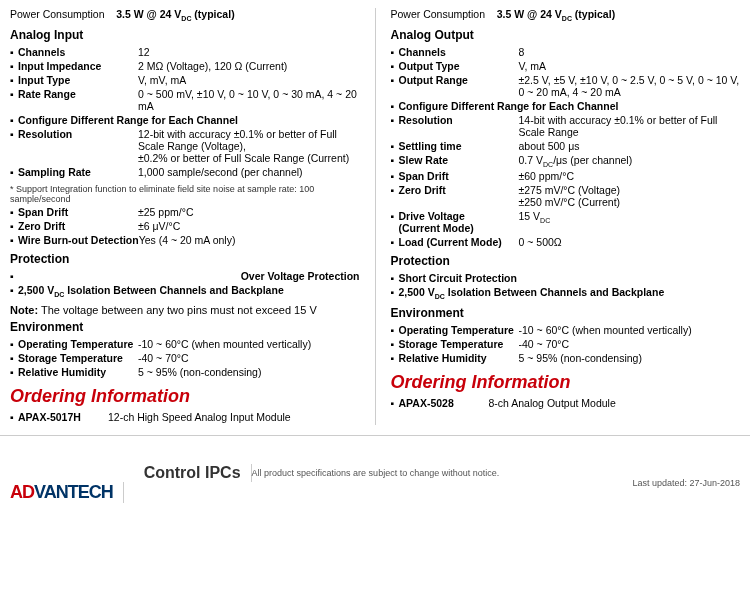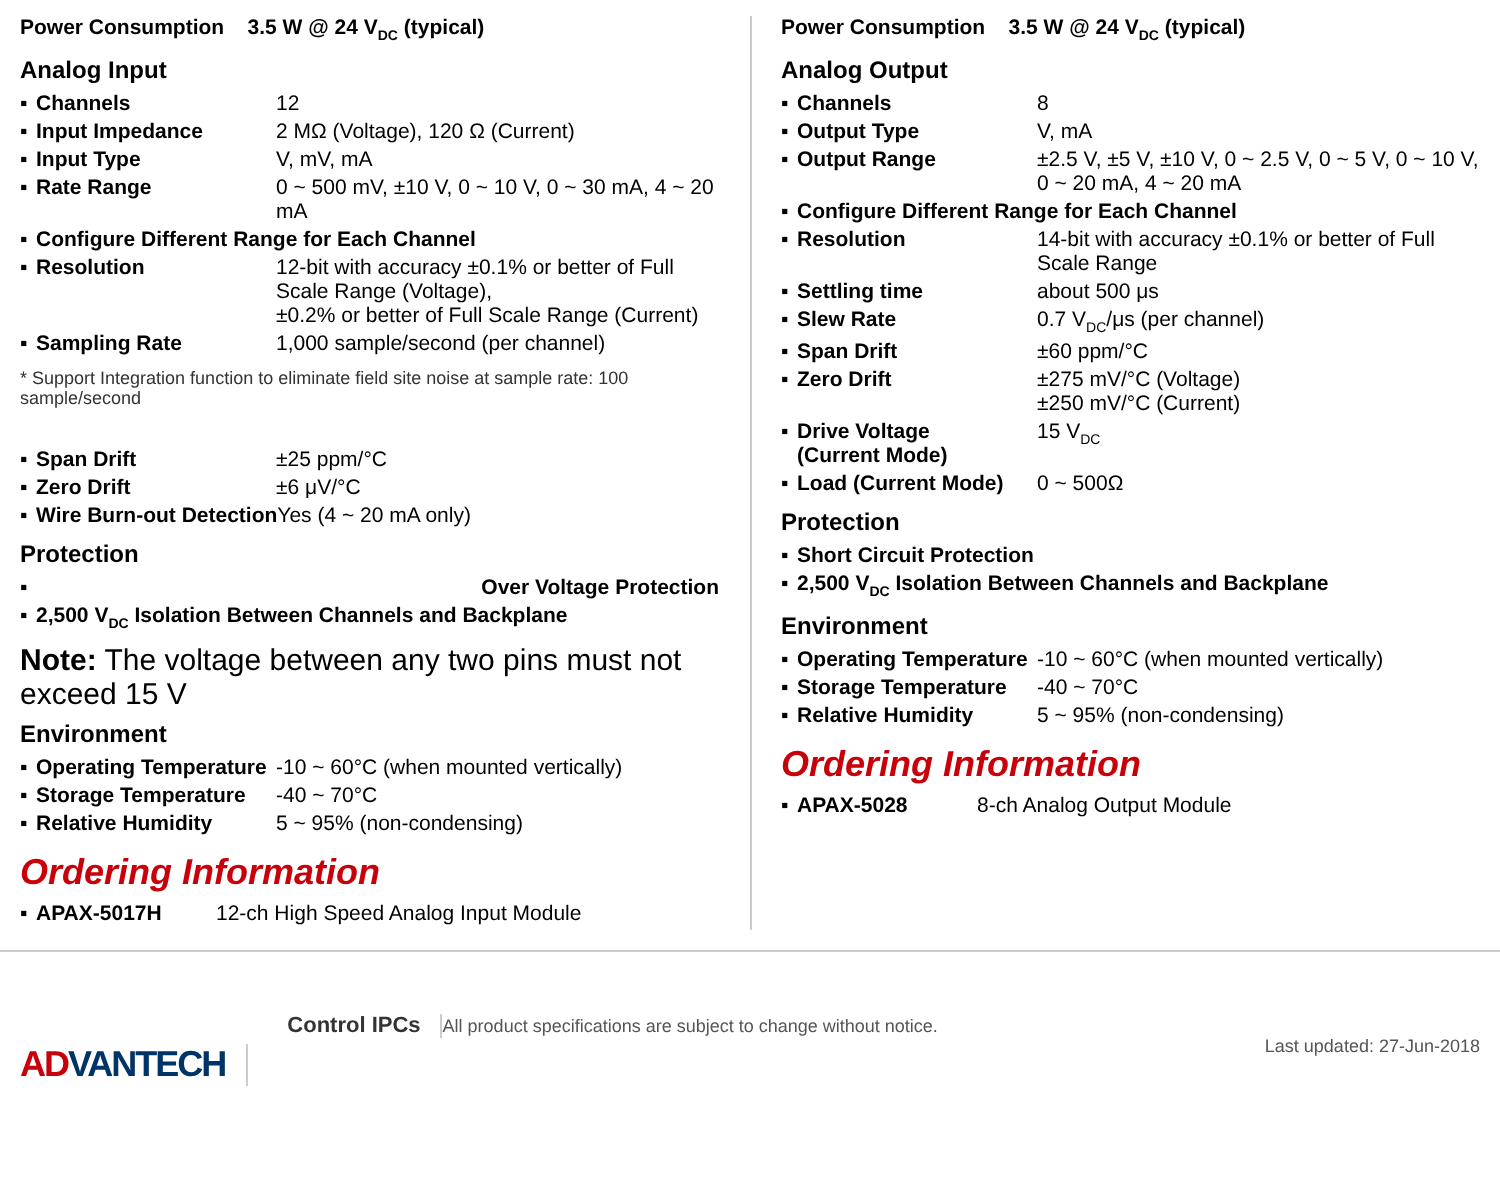--- a/index.html
+++ b/index.html
@@ -23,21 +23,21 @@
       font-size: 10.5px;
     }
 
     .power-consumption {
       font-weight: bold;
       margin-bottom: 6px;
       font-size: 10.5px;
     }
 
     .power-consumption span.label {
-      font-weight: bold;
+      font-weight: normal;
     }
 
     .section-title {
       font-weight: bold;
       font-size: 12px;
       margin-bottom: 4px;
       margin-top: 4px;
       border-bottom: none;
     }
 
@@ -64,32 +64,32 @@
       font-weight: bold;
       min-width: 120px;
       flex-shrink: 0;
     }
 
     .spec-value {
       flex: 1;
     }
 
     .note {
-      font-size: 15px;
+      font-size: 11px;
       margin-bottom: 0;
       padding-left: 0;
     }
 
     .note b {
       font-weight: bold;
     }
 
     .small-note {
       font-size: 9px;
-      margin-bottom: 20px;
+      margin-bottom: 2px;
       color: #333;
     }
 
     .ordering-title {
       font-size: 18px;
       font-weight: bold;
       color: #c8000a;
       font-style: italic;
       margin-top: 8px;
       margin-bottom: 4px;
@@ -130,21 +130,21 @@
     .footer-logo {
       display: flex;
       align-items: center;
       border-right: 1px solid #ccc;
       padding-right: 10px;
       margin-right: 10px;
       margin-top: 40px;
     }
 
     .footer-tagline {
-      font-size: 11px;
+      font-size: 16px;
       color: #333;
       font-weight: bold;
       padding: 0 10px;
       border-right: 1px solid #ccc;
     }
 
     .footer-notice {
       font-size: 9px;
       color: #555;
       flex: 1;

